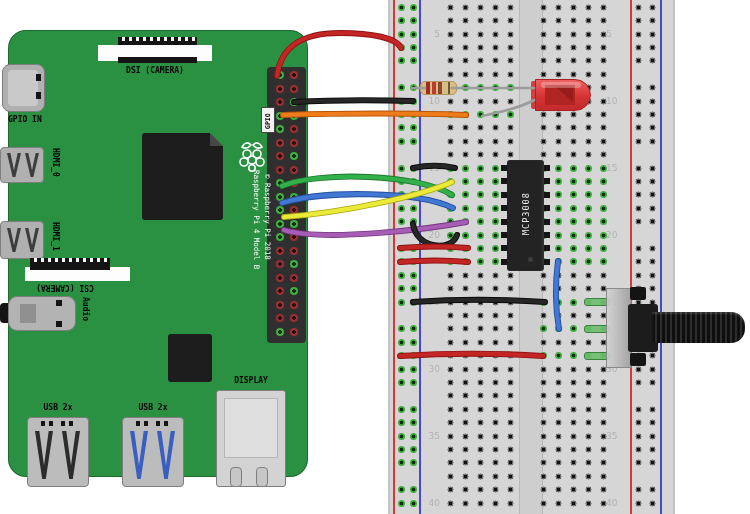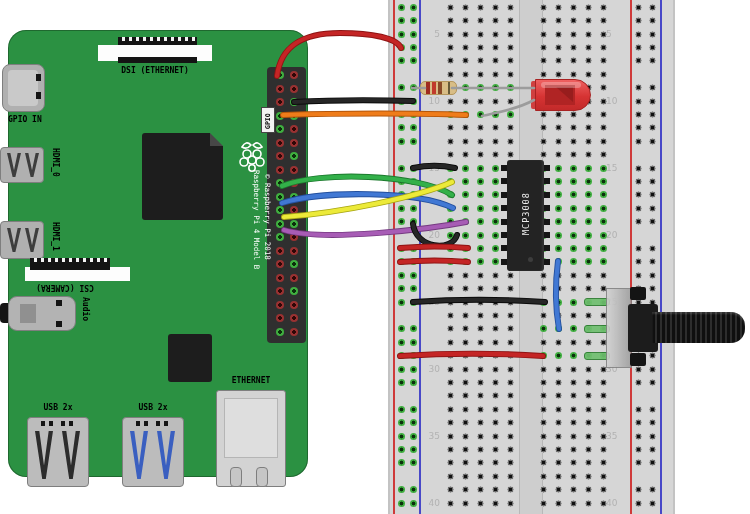--- a/index.html
+++ b/index.html
@@ -622,21 +622,21 @@
   <div class="pi"></div>
   <div class="mount" style="left:14px;top:36px;"></div>
   <div class="mount" style="left:268px;top:35px;"></div>
   <div class="mount" style="left:14px;top:339px;"></div>
   <div class="mount" style="left:271px;top:337px;"></div>
 
   <div class="dsi-teeth" style="left:118px;top:37px;width:79px;height:6px;z-index:11;"></div>
   <div class="blackbar" style="left:118px;top:41px;width:79px;height:6px;z-index:11;"></div>
   <div class="whitetab" style="left:98px;top:45px;width:114px;height:16px;z-index:11;"></div>
   <div class="blackbar" style="left:118px;top:57px;width:79px;height:6px;z-index:12;"></div>
-  <div class="silk" style="left:98px;top:66px;width:114px;text-align:center;z-index:12;">DSI (ETHERNET)</div>
+  <div class="silk" style="left:98px;top:66px;width:114px;text-align:center;z-index:12;">DSI (CAMERA)</div>
 
   <div class="port" style="left:2px;top:64px;width:43px;height:48px;border-radius:8px;z-index:11;"></div>
   <div class="port-inner" style="left:8px;top:70px;width:30px;height:36px;z-index:12;"></div>
   <div class="blackbar" style="left:36px;top:74px;width:5px;height:7px;z-index:13;"></div>
   <div class="blackbar" style="left:36px;top:92px;width:5px;height:7px;z-index:13;"></div>
   <div class="silk" style="left:8px;top:115px;z-index:12;">GPIO IN</div>
 
   <div class="port" style="left:0px;top:147px;width:44px;height:36px;z-index:11;"></div>
   <div class="fork" style="left:7px;top:153px;width:14px;height:24px;background:#3d3d3d;z-index:12;"></div>
   <div class="fork" style="left:25px;top:153px;width:14px;height:24px;background:#3d3d3d;z-index:12;"></div>
@@ -735,21 +735,21 @@
 
   <div class="silk" style="left:122px;top:403px;width:62px;text-align:center;z-index:12;">USB 2x</div>
   <div class="port" style="left:122px;top:417px;width:62px;height:70px;background:#bcbcbc;z-index:11;"></div>
   <div class="blackbar" style="left:136px;top:421px;width:4px;height:5px;z-index:12;"></div>
   <div class="blackbar" style="left:144px;top:421px;width:4px;height:5px;z-index:12;"></div>
   <div class="blackbar" style="left:156px;top:421px;width:4px;height:5px;z-index:12;"></div>
   <div class="blackbar" style="left:164px;top:421px;width:4px;height:5px;z-index:12;"></div>
   <div class="fork" style="left:130px;top:431px;width:18px;height:48px;background:#3a5fc0;z-index:12;"></div>
   <div class="fork" style="left:157px;top:431px;width:18px;height:48px;background:#3a5fc0;z-index:12;"></div>
 
-  <div class="silk" style="left:216px;top:376px;width:70px;text-align:center;z-index:12;">ETHERNET</div>
+  <div class="silk" style="left:216px;top:376px;width:70px;text-align:center;z-index:12;">DISPLAY</div>
   <div class="port" style="left:216px;top:390px;width:70px;height:97px;background:#d3d3d3;border-radius:3px;z-index:11;"></div>
   <div style="left:224px;top:398px;width:54px;height:60px;background:#dedede;border:1px solid #b5b5b5;z-index:12;"></div>
   <div class="port" style="left:230px;top:467px;width:12px;height:20px;background:#c6c6c6;z-index:12;"></div>
   <div class="port" style="left:256px;top:467px;width:12px;height:20px;background:#c6c6c6;z-index:12;"></div>
 
   <div class="resistor">
     <div class="band" style="left: 5px; background: rgb(158, 43, 32);"></div>
     <div class="band" style="left: 11px; background: rgb(193, 58, 43);"></div>
     <div class="band" style="left: 17px; background: rgb(138, 74, 40);"></div>
     <div class="band" style="left: 27px; width: 2px; background: rgb(101, 90, 56);"></div>

